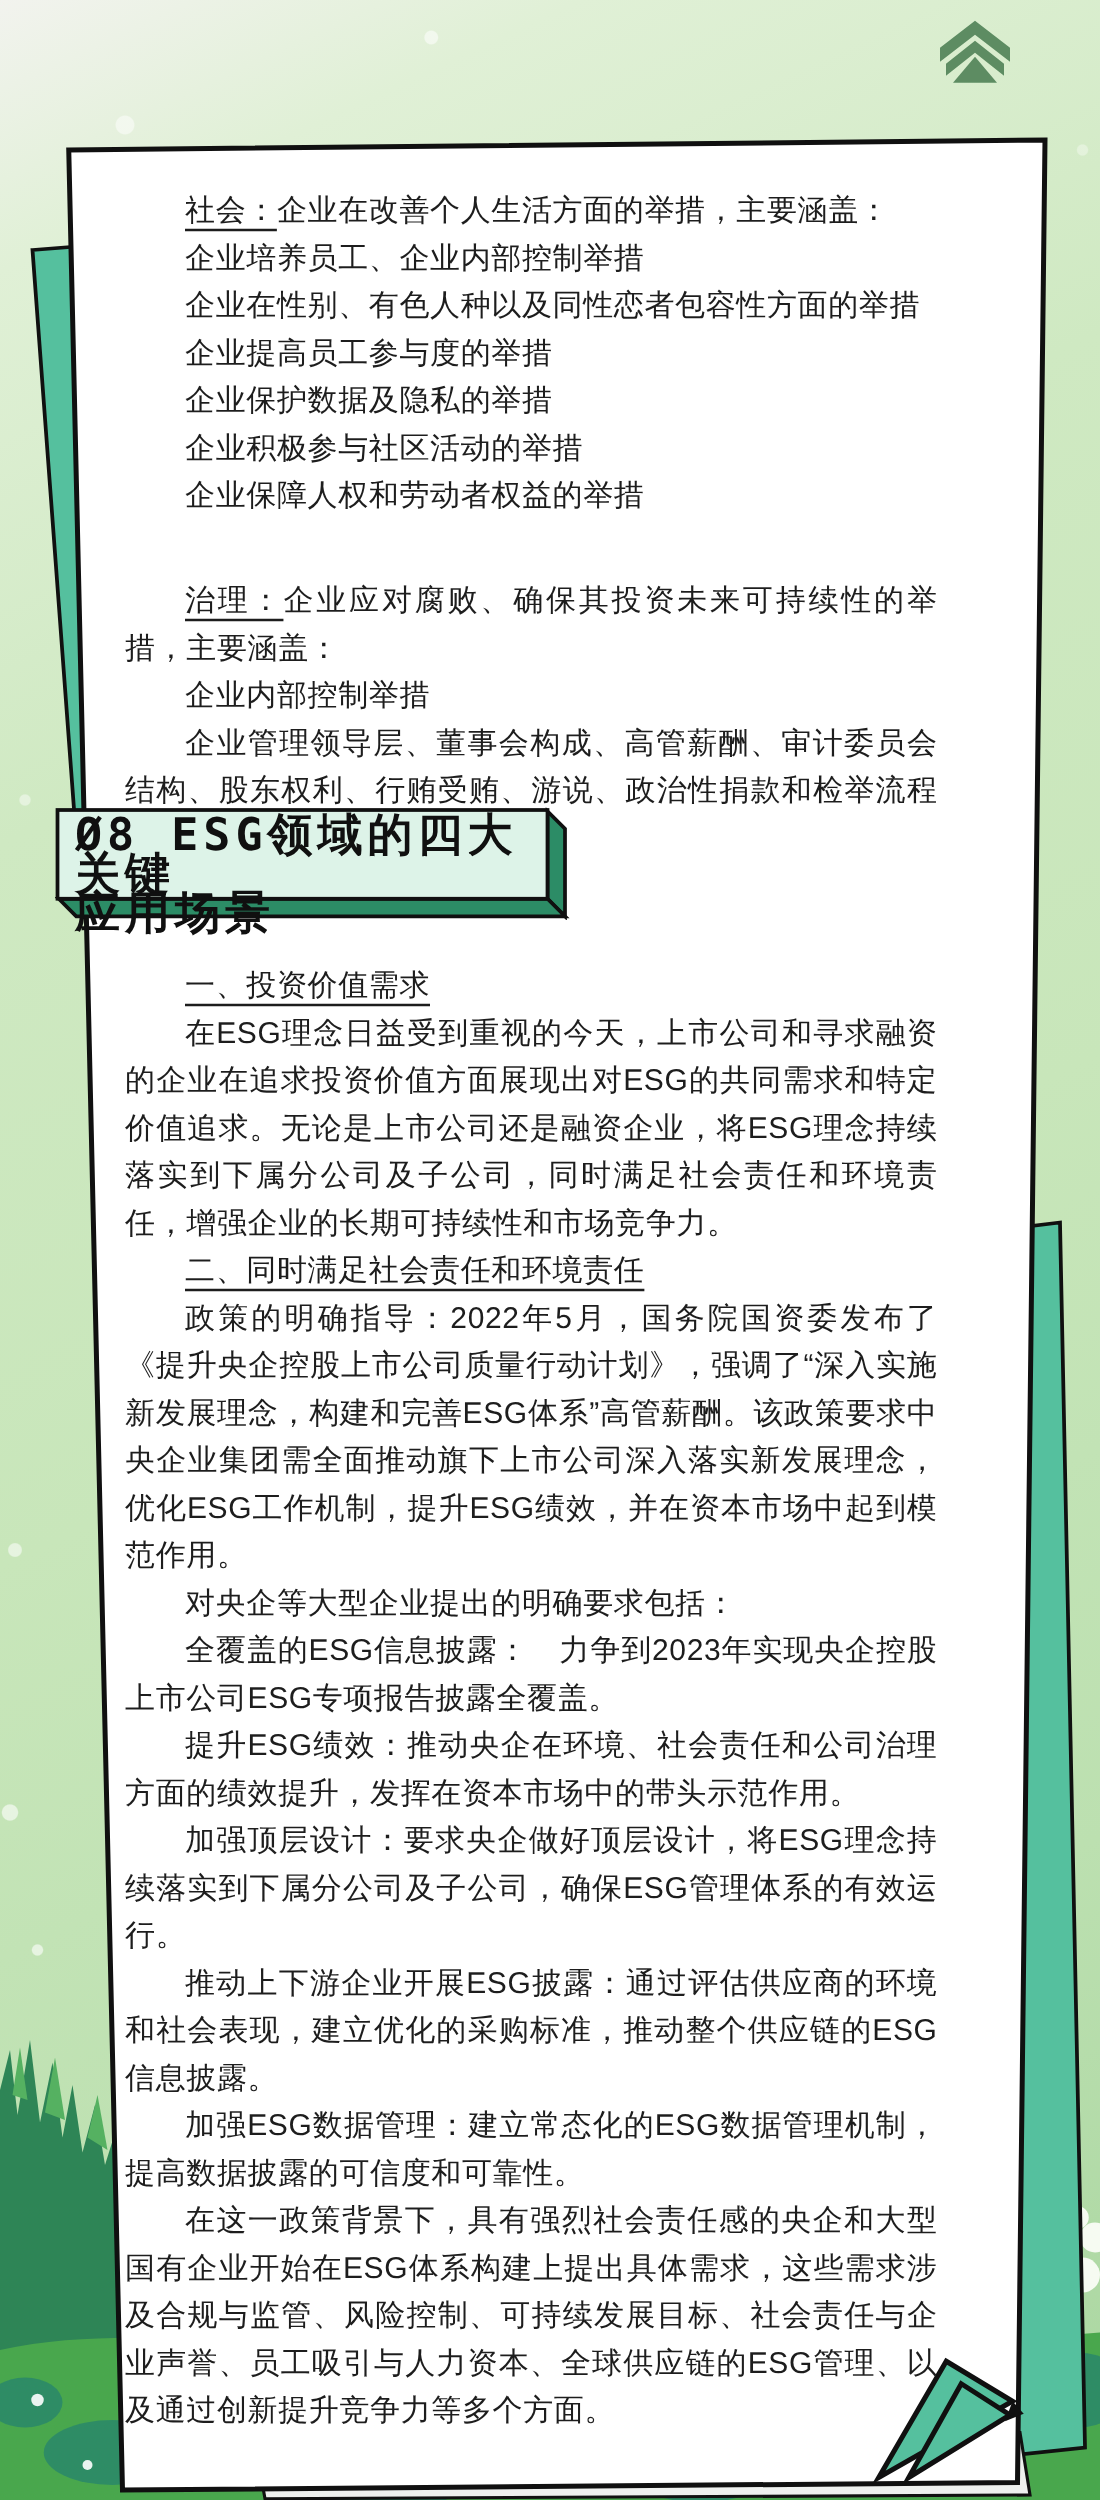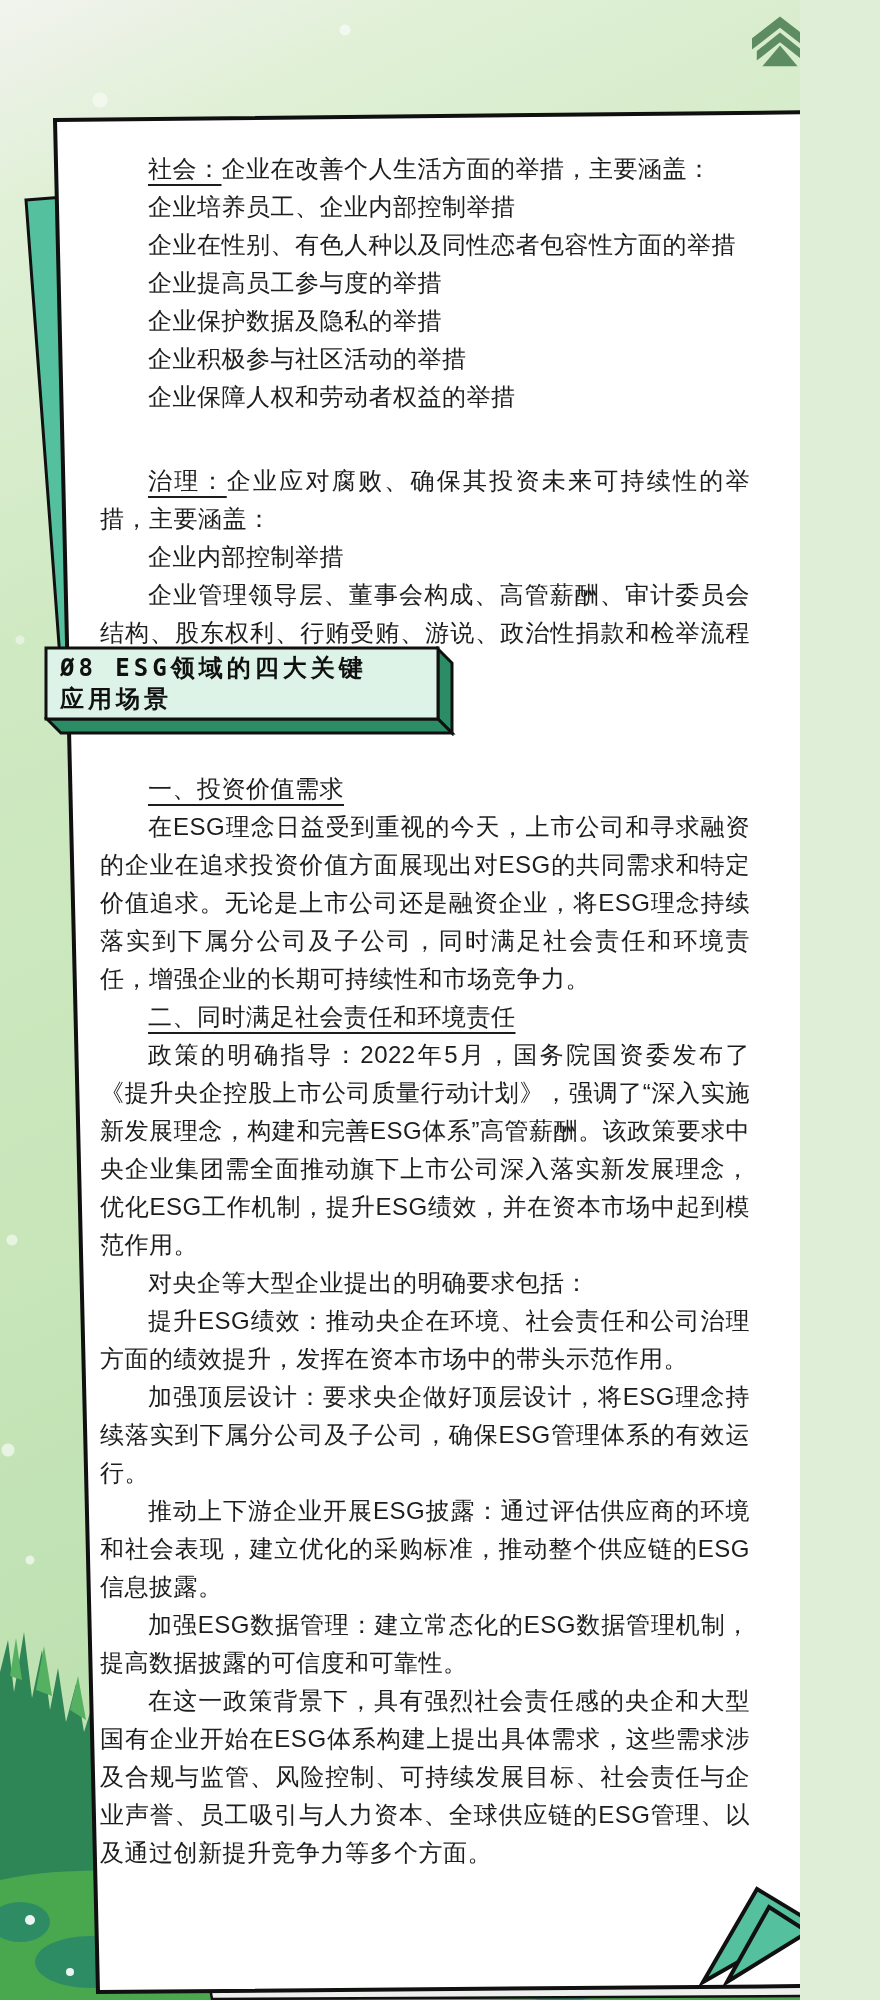--- a/index.html
+++ b/index.html
@@ -1,17 +1,17 @@
 <!DOCTYPE html>
 <html><head>
 <meta charset="utf-8">
 <style>
   html,body{margin:0;padding:0;background:#dfeed6;}
   .stage{
-    position:relative;width:800px;height:2000px;overflow:hidden;
+    position:relative;width:880px;height:2000px;overflow:hidden;
     font-family:"Liberation Sans",sans-serif;
     background:linear-gradient(155deg,#f2f3ee 0%,#e0f0d6 9%,#cfe9c2 28%,#c8e6ba 52%,#bce0b0 78%,#a9d6a0 100%);
   }
   
   .stage::before{
     content:"";position:absolute;inset:0;z-index:0;pointer-events:none;
     background-image:
       radial-gradient(circle 6px at 345px 30px, rgba(255,255,255,.55) 5px, transparent 6px),
       radial-gradient(circle 8px at 100px 100px, rgba(255,255,255,.5) 7px, transparent 8px),
       radial-gradient(circle 7px at 215px 140px, rgba(255,255,255,.5) 6px, transparent 7px),
@@ -37,21 +37,21 @@
   .content.bottom{top:770px;}
   .para{text-indent:2em;margin:0;}
   .gap{height:46px;}
   .ul{text-decoration:underline;text-underline-offset:7px;text-decoration-thickness:2px;}
   
   .hdr{left:44px;top:646px;width:412px;height:90px;z-index:4;}
   .hdr-text{
     position:absolute;left:44px;top:646px;width:392px;height:72px;z-index:5;
     padding:7px 0 0 16px;box-sizing:border-box;
     font-family:"DejaVu Sans Mono",monospace;font-weight:bold;
-    font-size:24px;line-height:31px;letter-spacing:4px;color:#101010;
+    font-size:36px;line-height:31px;letter-spacing:4px;color:#101010;
   }
 </style>
 </head>
 <body>
 
 <div class="stage">
 
   <svg class="abs logo-box" viewBox="0 0 70 66">
     <polygon points="35,0 70,27 70,41 35,14 0,41 0,27" fill="#5d8c62"></polygon>
     <polygon points="35,20 64,43 64,55 35,32 6,55 6,43" fill="#5d8c62"></polygon>
@@ -124,20 +124,21 @@
     <div>Ø8 ESG领域的四大关键</div>
     <div>应用场景</div>
   </div>
 
   <div class="content bottom" id="block2">
       <div class="para heading"><span class="ul">一、投资价值需求</span></div>
       <div class="para para">在ESG理念日益受到重视的今天，上市公司和寻求融资的企业在追求投资价值方面展现出对ESG的共同需求和特定价值追求。无论是上市公司还是融资企业，将ESG理念持续落实到下属分公司及子公司，同时满足社会责任和环境责任，增强企业的长期可持续性和市场竞争力。</div>
       <div class="para heading"><span class="ul">二、同时满足社会责任和环境责任</span></div>
       <div class="para para">政策的明确指导：2022年5月，国务院国资委发布了《提升央企控股上市公司质量行动计划》，强调了“深入实施新发展理念，构建和完善ESG体系”高管薪酬。该政策要求中央企业集团需全面推动旗下上市公司深入落实新发展理念，优化ESG工作机制，提升ESG绩效，并在资本市场中起到模范作用。</div>
       <div class="para para">对央企等大型企业提出的明确要求包括：</div>
+      <div class="para para">全覆盖的ESG信息披露：　力争到2023年实现央企控股上市公司ESG专项报告披露全覆盖。</div>
       <div class="para para">提升ESG绩效：推动央企在环境、社会责任和公司治理方面的绩效提升，发挥在资本市场中的带头示范作用。</div>
       <div class="para para">加强顶层设计：要求央企做好顶层设计，将ESG理念持续落实到下属分公司及子公司，确保ESG管理体系的有效运行。</div>
       <div class="para para">推动上下游企业开展ESG披露：通过评估供应商的环境和社会表现，建立优化的采购标准，推动整个供应链的ESG信息披露。</div>
       <div class="para para">加强ESG数据管理：建立常态化的ESG数据管理机制，提高数据披露的可信度和可靠性。</div>
       <div class="para para">在这一政策背景下，具有强烈社会责任感的央企和大型国有企业开始在ESG体系构建上提出具体需求，这些需求涉及合规与监管、风险控制、可持续发展目标、社会责任与企业声誉、员工吸引与人力资本、全球供应链的ESG管理、以及通过创新提升竞争力等多个方面。</div>
     </div>
 
 </div>
 
 </body></html>

